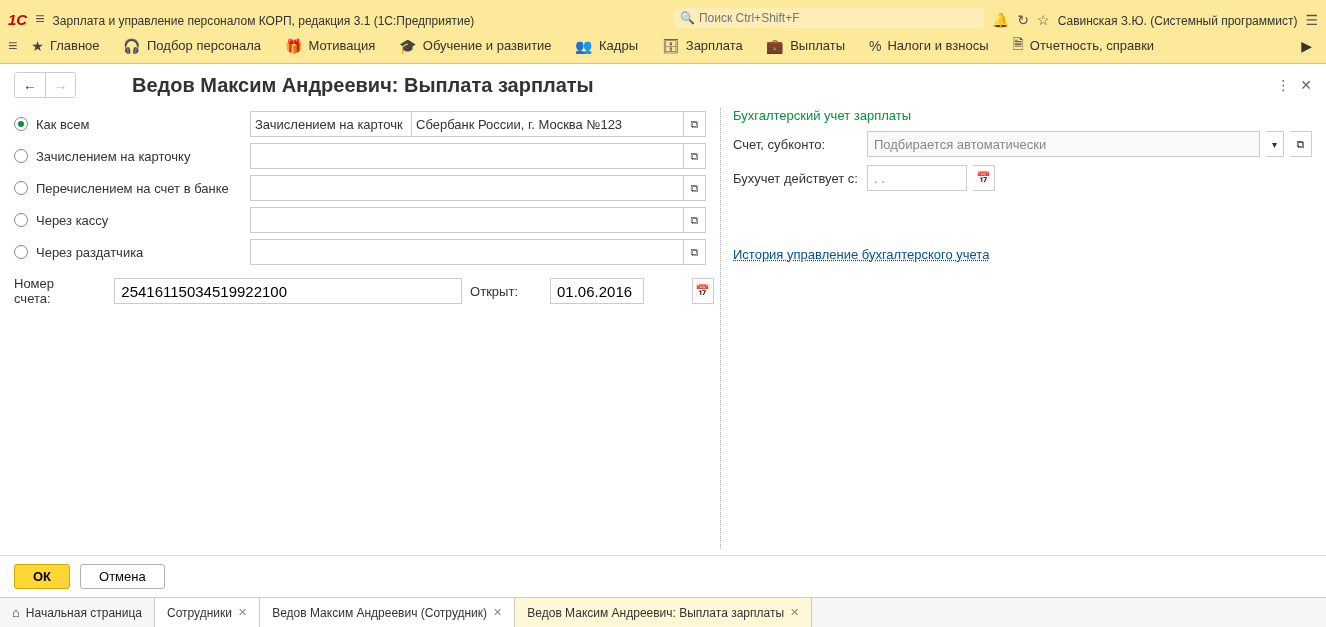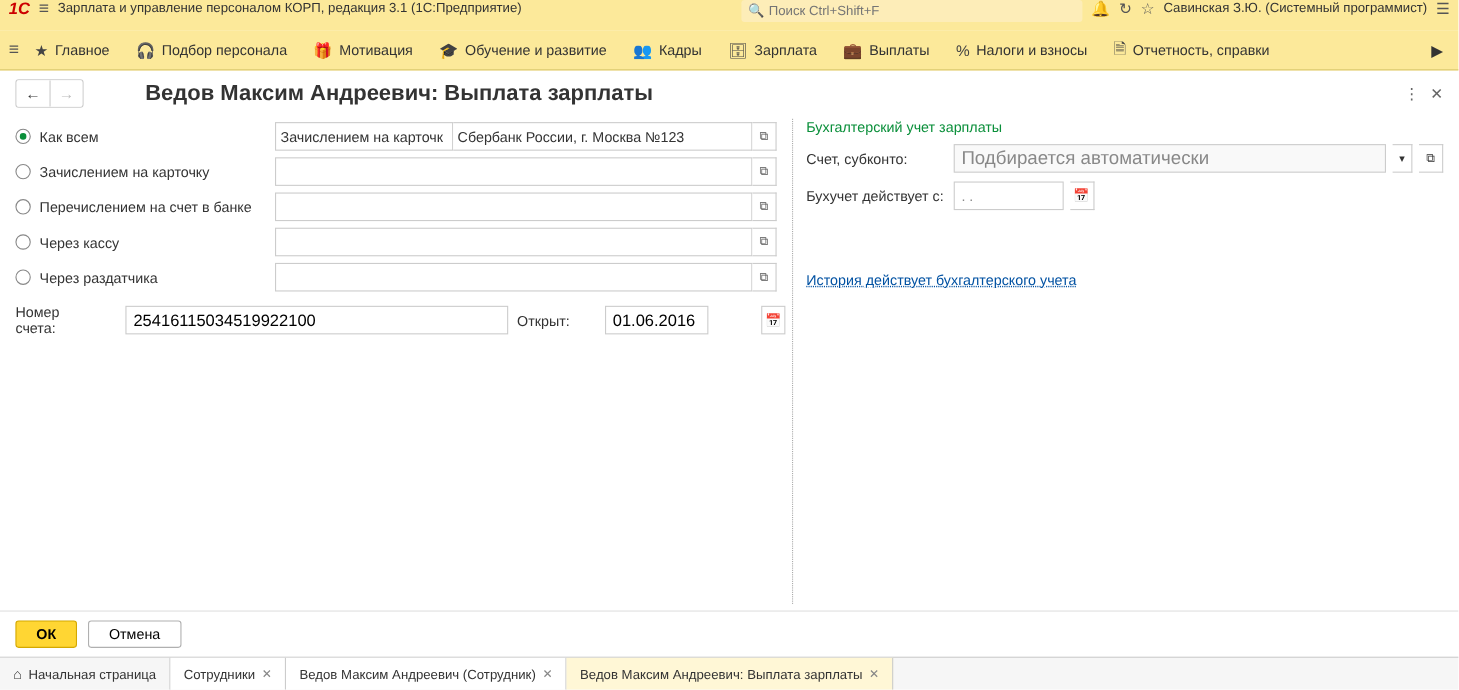--- a/index.html
+++ b/index.html
@@ -1,19 +1,19 @@
 <!DOCTYPE html>
 <html><head>
 <meta charset="utf-8">
 <style>
 * { box-sizing: border-box; margin: 0; padding: 0; font-family: Arial, sans-serif; }
 body { font-size: 13px; color: #333; background: #fff; width: 1326px; height: 627px; overflow: hidden; display: flex; flex-direction: column; }
 
 
-.titlebar { background: #fce99a; height: 28px; display: flex; align-items: flex-start; padding: 0 8px; gap: 8px; }
+.titlebar { background: #fce99a; height: 28px; display: flex; align-items: flex-end; padding: 0 8px; gap: 8px; }
 .logo-1c { color: #cc0000; font-weight: bold; font-size: 15px; font-style: italic; }
 .title-text { font-size: 12px; color: #333; }
 .spacer { flex: 1; }
 .search-box { background: #fdedb8; border: none; border-radius: 3px; padding: 3px 6px; font-size: 12px; color: #888; width: 310px; display: flex; align-items: center; gap: 4px; }
 .search-box input { border: none; background: transparent; flex: 1; outline: none; font-size: 12px; }
 .titlebar-icon { cursor: pointer; color: #555; font-size: 14px; }
 .user-label { font-size: 12px; color: #333; }
 .hamburger { font-size: 16px; color: #555; cursor: pointer; }
 
 
@@ -54,21 +54,21 @@
 .label-inline { font-size: 13px; }
 .input-text { border: 1px solid #ccc; height: 26px; padding: 0 6px; font-size: 15px; margin-left: 24px; }
 .acct-input { width: 406px; }
 .date-input { width: 94px; }
 .cal-btn { width: 22px; height: 26px; border: 1px solid #ccc; background: #fff; display: flex; align-items: center; justify-content: center; cursor: pointer; font-size: 12px; color: #555; }
 
 
 .rp-title { color: #0a8f3a; font-size: 13px; margin-bottom: 8px; }
 .rp-row { display: flex; align-items: center; gap: 6px; margin-bottom: 8px; }
 .rp-label { width: 128px; font-size: 13px; }
-.rp-field { border: 1px solid #ccc; height: 26px; flex: 1; padding: 0 6px; color: #888; font-size: 17px; display: flex; align-items: center; background: #f9f9f9; }
+.rp-field { border: 1px solid #ccc; height: 26px; flex: 1; padding: 0 6px; color: #888; font-size: 13px; display: flex; align-items: center; background: #f9f9f9; }
 .rp-dd { width: 18px; height: 26px; border: 1px solid #ccc; border-left: none; background: #fff; display: flex; align-items: center; justify-content: center; cursor: pointer; font-size: 10px; }
 .rp-ext { width: 22px; height: 26px; border: 1px solid #ccc; border-left: none; background: #fff; display: flex; align-items: center; justify-content: center; cursor: pointer; font-size: 11px; }
 .rp-date { border: 1px solid #ccc; height: 26px; width: 100px; padding: 0 6px; font-size: 13px; color: #888; display:flex; align-items:center;}
 .link { color: #0051a2; text-decoration: underline dotted; cursor: pointer; font-size: 13px; margin-top: 48px; display: inline-block; }
 
 
 .footer { display: flex; justify-content: flex-start; gap: 10px; padding: 8px 14px; border-top: 1px solid #e0e0e0; }
 .btn { border: 1px solid #b0b0b0; border-radius: 3px; padding: 4px 18px; font-size: 13px; cursor: pointer; background: #fff; }
 .btn-ok { background: #ffd633; border-color: #d4a800; font-weight: bold; }
 
@@ -229,21 +229,21 @@
       <span class="rp-label">Счет, субконто:</span>
       <div class="rp-field">Подбирается автоматически</div>
       <div class="rp-dd">▾</div>
       <div class="rp-ext">⧉</div>
     </div>
     <div class="rp-row">
       <span class="rp-label">Бухучет действует с:</span>
       <div class="rp-date">.  .</div>
       <div class="cal-btn" style="border-left:none;">📅</div>
     </div>
-    <a class="link">История действует бухгалтерского учета</a>
+    <a class="link">История управление бухгалтерского учета</a>
   </div>
 </div>
 
 <div class="footer">
   <button class="btn btn-ok">ОК</button>
   <button class="btn">Отмена</button>
 </div>
 
 <div class="tabsbar">
   <div class="tab home">

